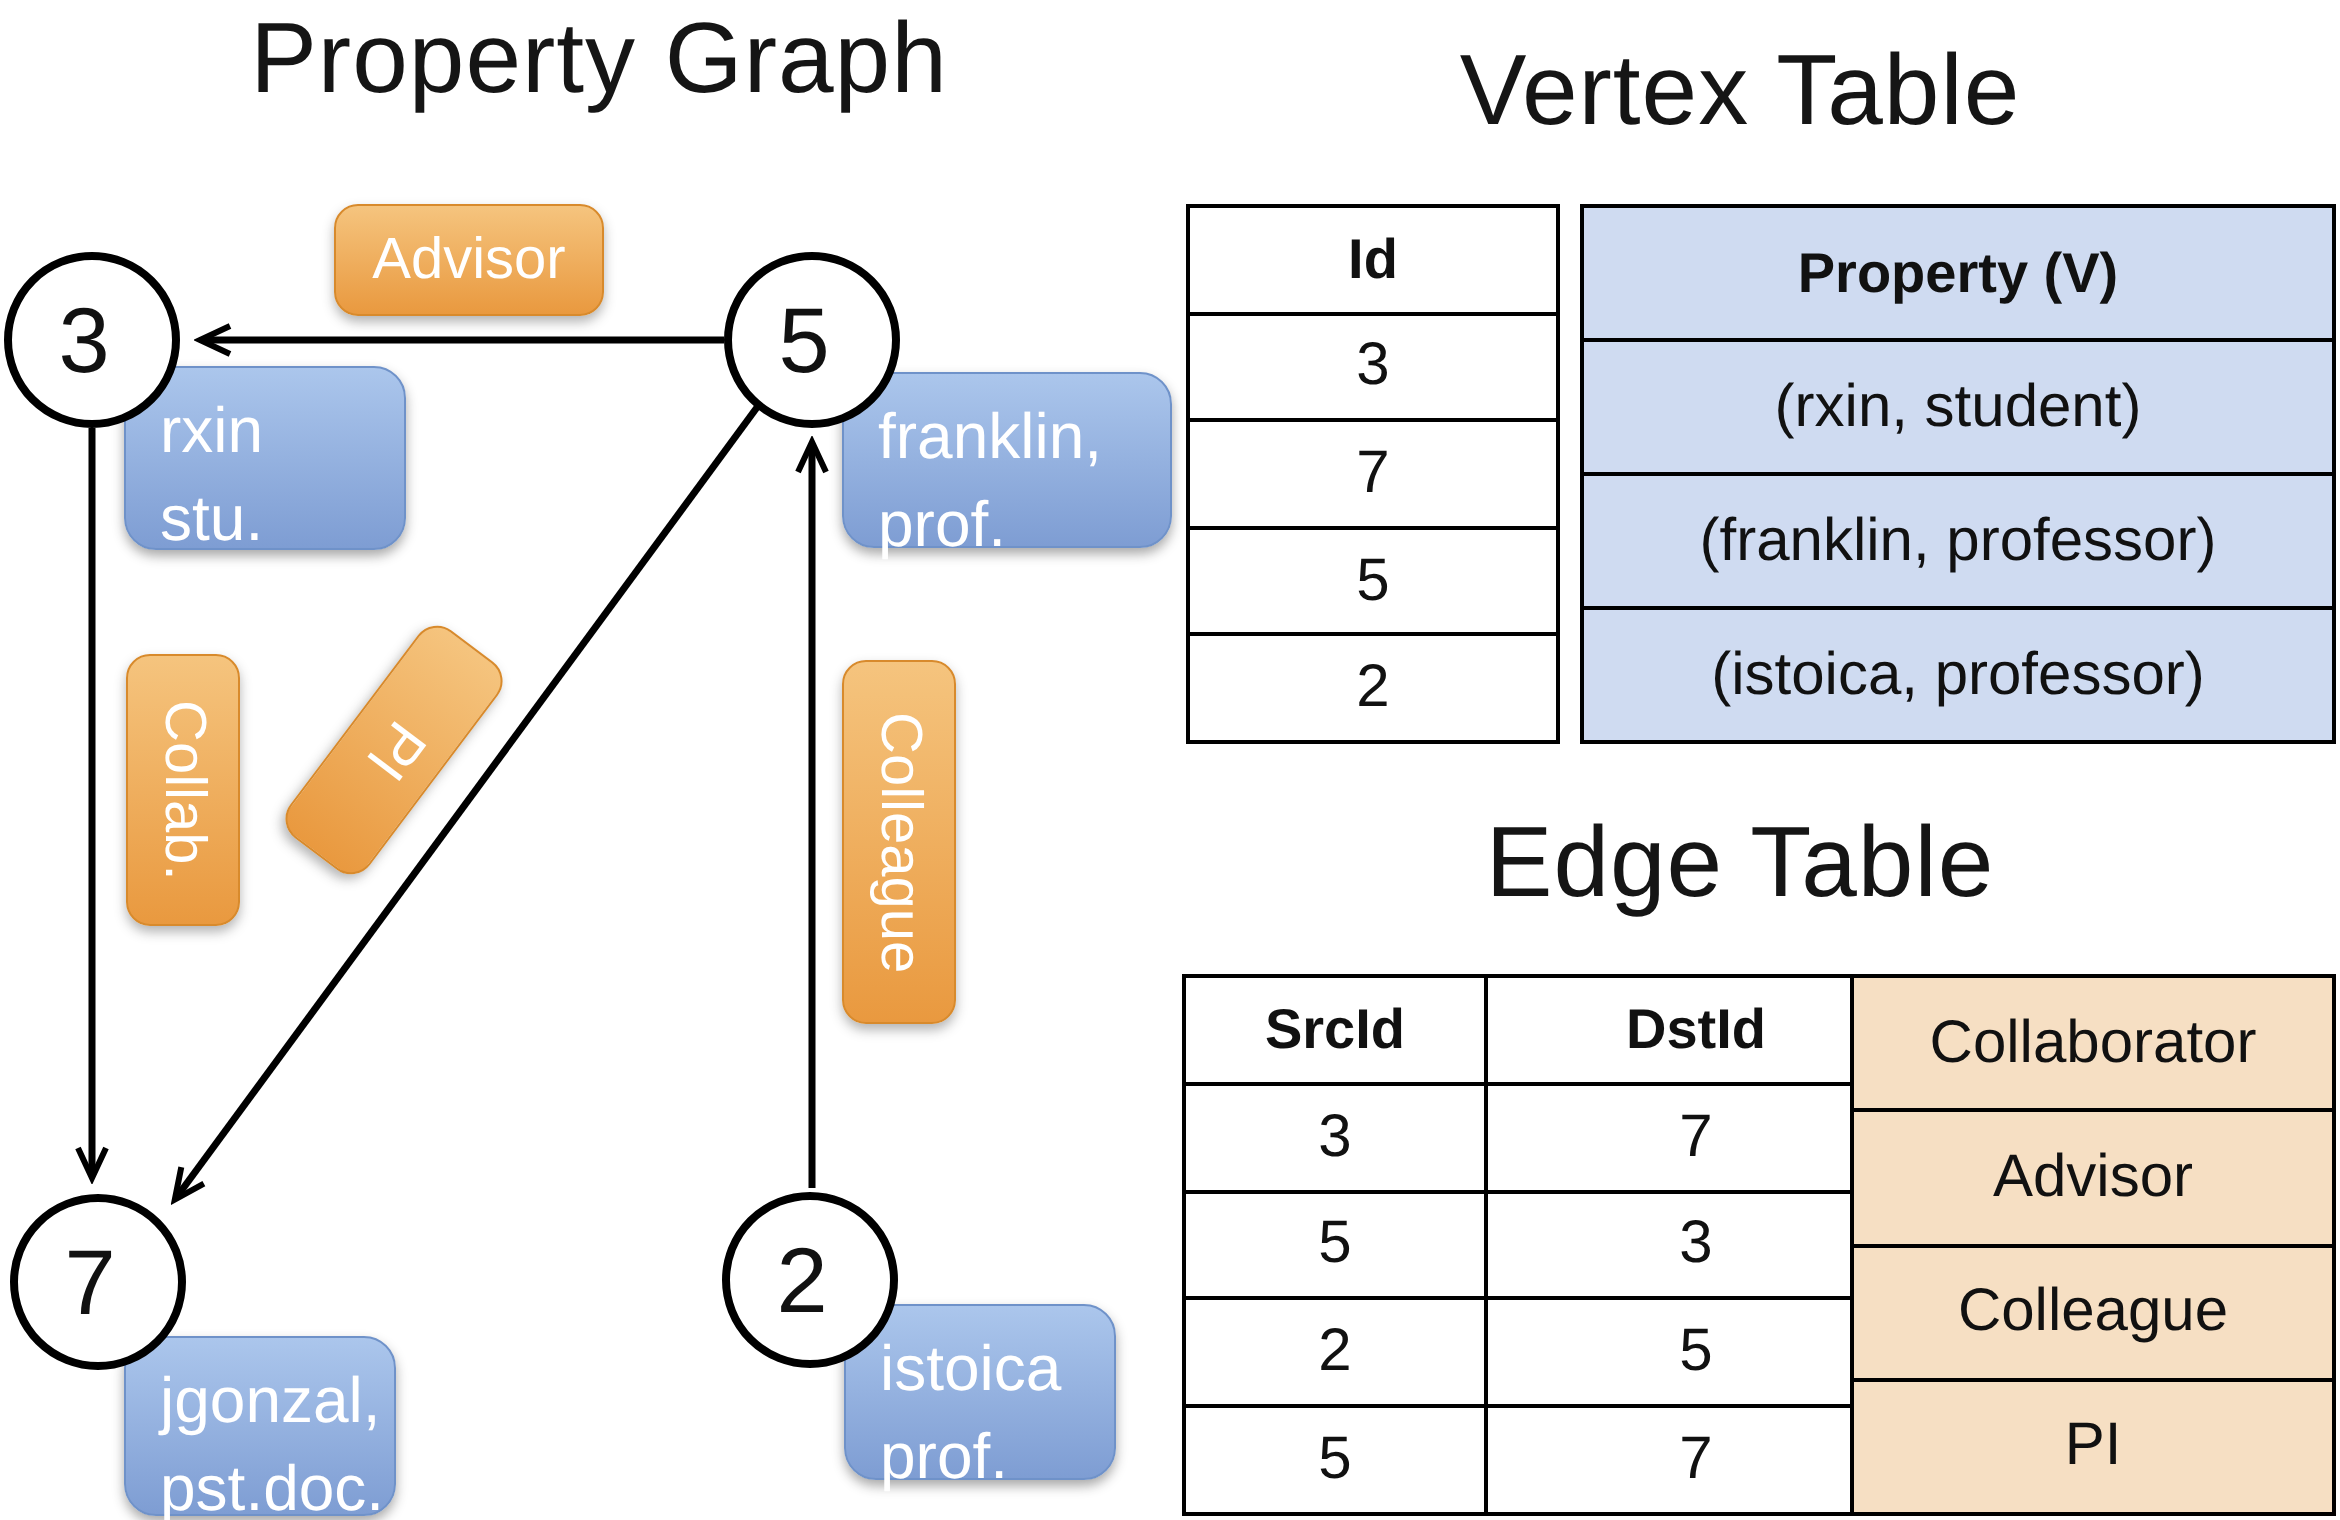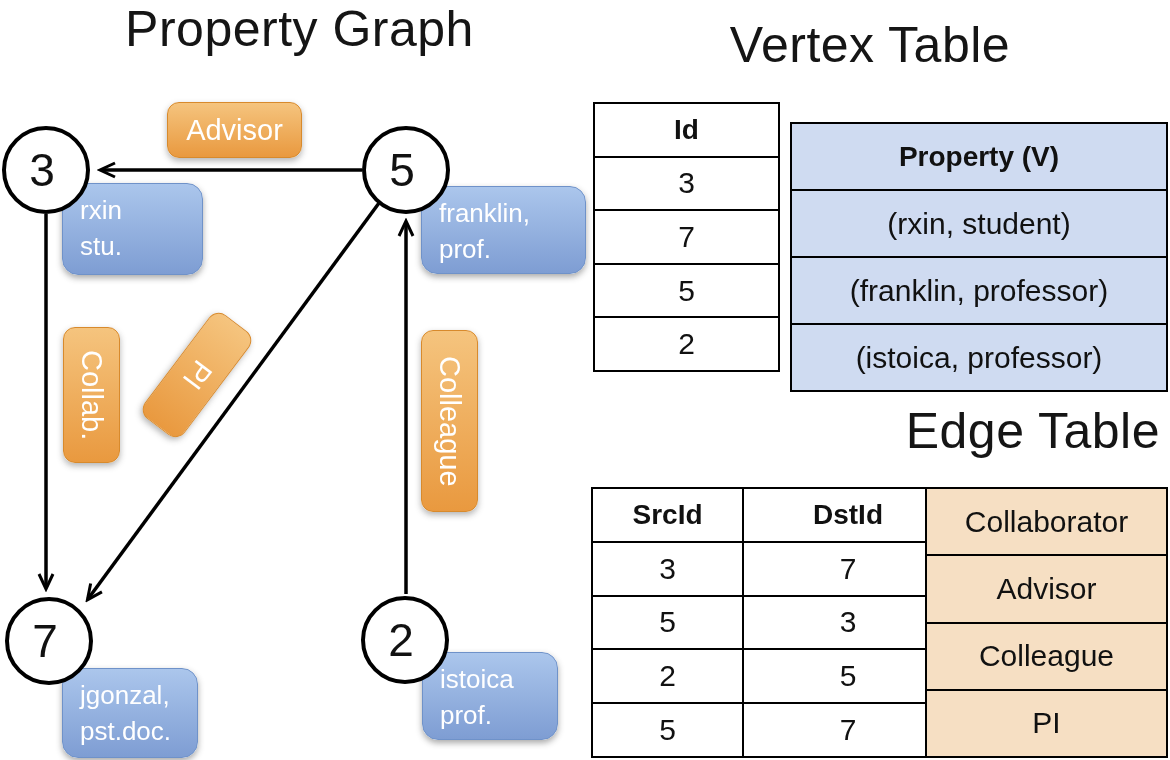--- a/index.html
+++ b/index.html
@@ -21,21 +21,21 @@
     position:absolute; z-index:3; width:88px; height:88px; box-sizing:border-box;
     border:4px solid var(--line); border-radius:50%; background:#fff;
     display:flex; align-items:center; justify-content:center;
     font-size:46px; font-weight:300; padding-right:8px;
   }
   .vbox{
     position:absolute; z-index:2; box-sizing:border-box; border-radius:16px;
     background:linear-gradient(var(--blue-light), var(--blue-dark));
     border:1.5px solid var(--blue-border);
     box-shadow:0 3px 6px rgba(40,40,40,.40);
-    color:#fff; font-size:26px; font-weight:300; line-height:1.38;
+    color:#fff; font-size:32px; font-weight:300; line-height:1.38;
     padding:9px 10px 6px 17px;
   }
   .ebox{
     position:absolute; z-index:2; box-sizing:border-box; border-radius:12px;
     background:linear-gradient(var(--orange-light), var(--orange-dark));
     border:1.5px solid var(--orange-border);
     box-shadow:0 3px 6px rgba(40,40,40,.35);
     color:#fff; font-size:29px; font-weight:300;
     display:flex; align-items:center; justify-content:center;
   }
@@ -46,21 +46,21 @@
     display:flex; flex-direction:column;
   }
   .tbl .row{flex:1; display:flex;}
   .tbl .row + .row{border-top:2px solid var(--line);}
   .cell{
     flex:1; display:flex; align-items:center; justify-content:center;
     font-size:30px; font-weight:300;
   }
   .cell + .cell{border-left:2px solid var(--line);}
   .hdr .cell{font-size:28px; font-weight:bold;}
-  .vprop{background:var(--vertex-cell-bg);margin-top:20px;}
+  .vprop{background:var(--vertex-cell-bg);}
   .eprop{background:var(--edge-cell-bg);}
 </style>
 </head>
 <body>
 
 <div class="canvas">
 
   <div class="title" style="left:12px; top:16; width:575px;">Property Graph</div>
 
   <svg class="edges" width="585" height="760" viewBox="0 0 585 760">
@@ -130,21 +130,21 @@
         <div class="cell">(rxin, student)</div>
       </div>
     <div class="row">
         <div class="cell">(franklin, professor)</div>
       </div>
     <div class="row">
         <div class="cell">(istoica, professor)</div>
       </div>
   </div>
 
-  <div class="title" style="left:580px; top:402px; width:580px;text-align:right;">Edge Table</div>
+  <div class="title" style="left:580px; top:402px; width:580px;">Edge Table</div>
 
   <div class="tbl" style="left:591px; top:487px; width:363px; height:271px;">
     <div class="row hdr">
       <div class="cell" style="flex:0 0 149px;">SrcId</div>
       <div class="cell">DstId</div>
     </div>
     <div class="row">
       <div class="cell" style="flex:0 0 149px;">3</div>
       <div class="cell">7</div>
     </div>

